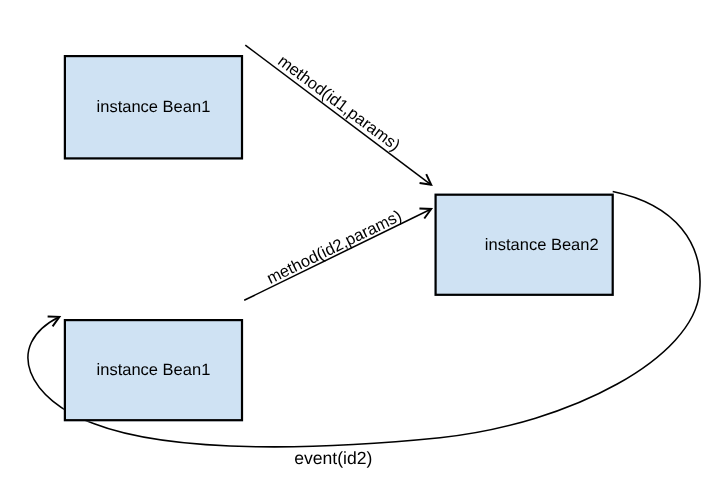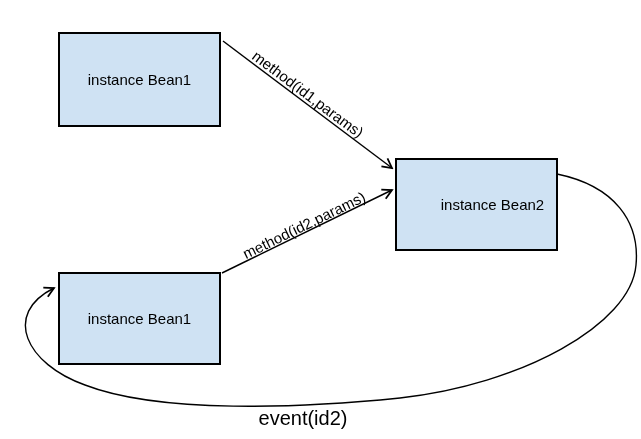--- a/index.html
+++ b/index.html
@@ -17,31 +17,31 @@
   .canvas{
     position:relative;width:641px;height:439px;background:var(--bg);overflow:hidden;
   }
   svg.edges{position:absolute;left:0;top:0;width:641px;height:439px;}
   svg.edges path{stroke:var(--edge-stroke);fill:none;stroke-width:1.4;}
   svg.edges marker path{stroke:var(--edge-stroke);fill:none;stroke-width:1.4;}
   .node{
     position:absolute;box-sizing:border-box;
     background:var(--node-fill);border:2px solid var(--node-border);
     display:flex;align-items:center;justify-content:center;
-    font-size:15px;line-height:1;white-space:nowrap;
+    font-size:15px;line-height:1;white-space:nowrap;margin-top:18px;
   }
   #node-bean1-top{left:58px;top:32px;width:163px;height:95px;}
   #node-bean2{left:395px;top:158px;width:163px;height:93px;padding-left:32px;}
   #node-bean1-bottom{left:58px;top:272px;width:163px;height:93px;}
   .edge-label{
     position:absolute;font-size:15px;line-height:1;white-space:nowrap;color:var(--text);
   }
   #label-method-id1{left:308px;top:94px;transform:translate(-50%,-50%) rotate(36.8deg);}
   #label-method-id2{left:304px;top:225px;transform:translate(-50%,-50%) rotate(-26deg);}
-  #label-event-id2{left:303px;top:418px;transform:translate(-50%,-50%);font-size:20px;}
+  #label-event-id2{left:303px;top:418px;transform:translate(-50%,-50%);font-size:16px;}
 </style>
 </head>
 <body>
 
 <div class="canvas">
 
   <svg class="edges" width="641" height="439" viewBox="0 0 641 439" aria-hidden="true">
     <defs>
       <marker id="arrowOpen" viewBox="0 0 10 10" refX="8.5" refY="5" markerWidth="9" markerHeight="9" orient="auto">
         <path d="M 1 1 L 8.5 5 L 1 9"></path>

